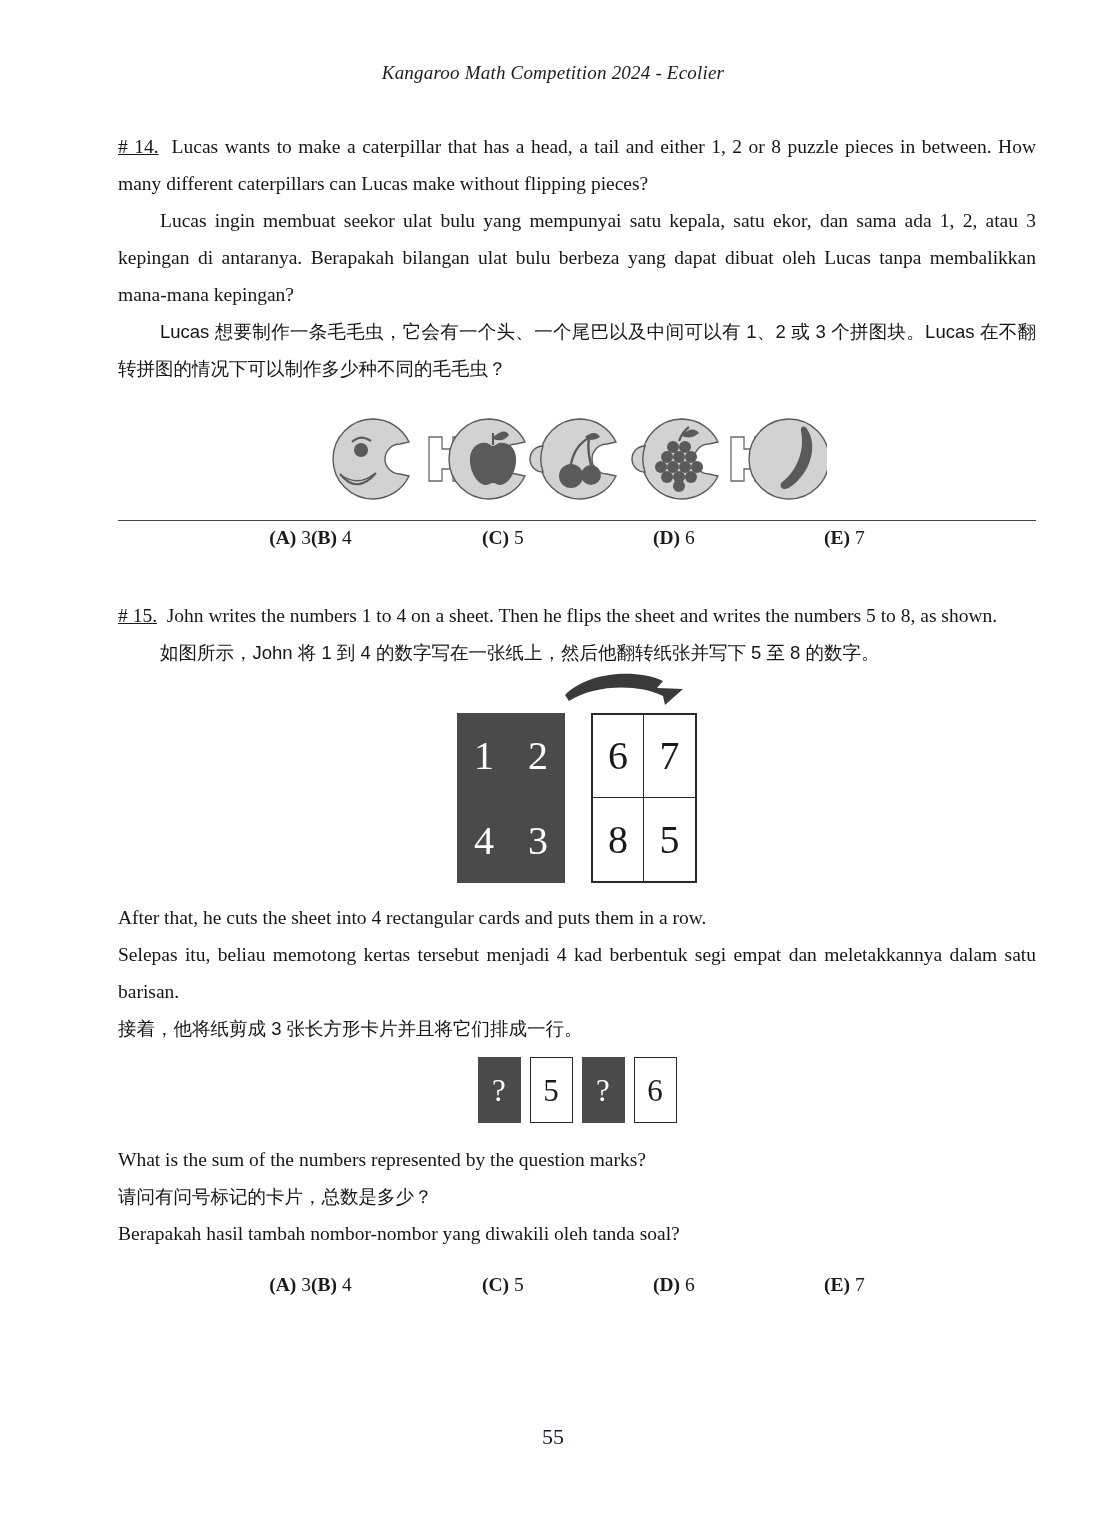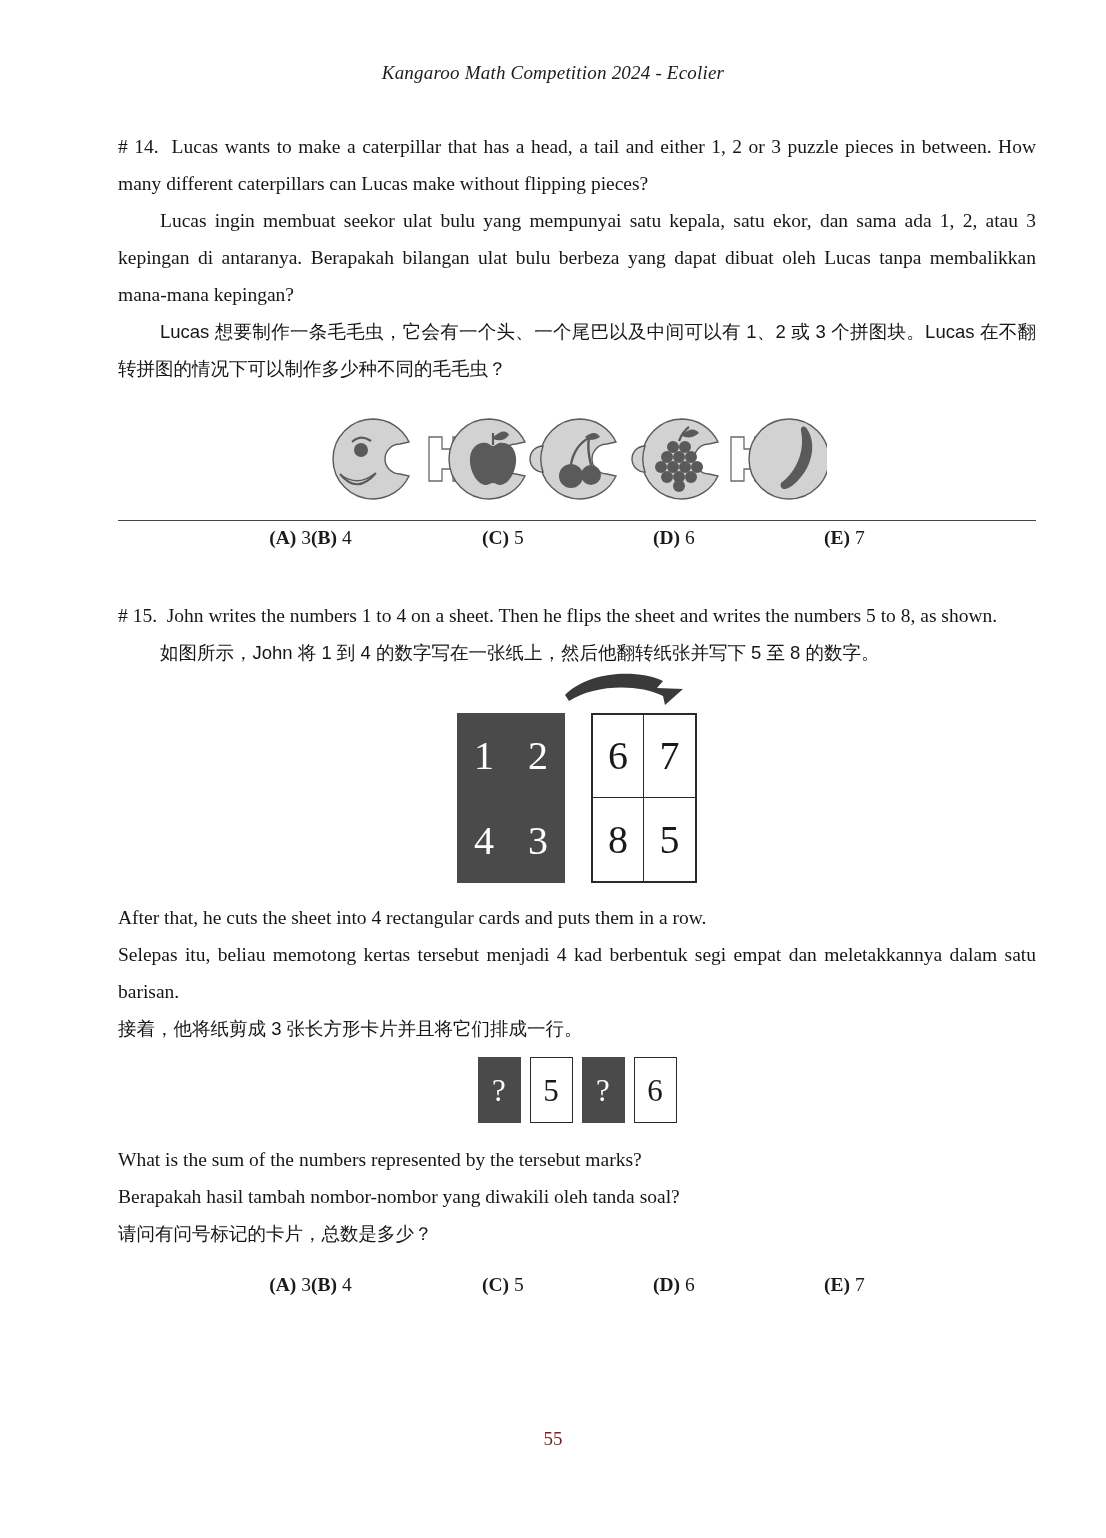--- a/index.html
+++ b/index.html
@@ -53,20 +53,21 @@
     font-style: normal;
     font-family: Liberation Sans, sans-serif;
     font-size: 18.5px;
     line-height: 37px;
     letter-spacing: 0px;
     text-align: justify;
   }
   .indent { text-indent: 42px; }
   .qnum {
     font-weight: normal;
+    text-decoration: underline;
   }
 
   
   .answers {
     display: flex;
     margin-top: 22px;
     font-size: 19.5px;
   }
   .answer {
     width: 171px;
@@ -178,40 +179,40 @@
     color: #1a1a1a;
   }
 
   
   .page-number {
     position: absolute;
     bottom: 88px;
     left: 0;
     width: 1106px;
     text-align: center;
-    font-size: 19px;
-    color: #7f1d1d;
+    font-size: 22px;
+    color: #0f172a;
     font-family: Liberation Serif, serif;
   }
   .spacer-18 { height: 18px; }
 </style>
 </head>
 <body>
 
 <div class="page">
 
   <div class="page-header">Kangaroo Math Competition 2024 - Ecolier</div>
 
   <div class="divider"></div>
 
   <div class="content">
 
     <div class="q-block">
 
-      <div class="para en"><span class="qnum"># 14.</span>&nbsp;&nbsp;<span>Lucas wants to make a caterpillar that has a head, a tail and either 1, 2 or 3 puzzle pieces in between. How many different caterpillars can Lucas make without flipping pieces?</span></div>
+      <div class="para en"><span class="qnum"># 14.</span>&nbsp;&nbsp;<span>Lucas wants to make a caterpillar that has a head, a tail and either 1, 2 or 8 puzzle pieces in between. How many different caterpillars can Lucas make without flipping pieces?</span></div>
 
       <div class="para my indent">Lucas ingin membuat seekor ulat bulu yang mempunyai satu kepala, satu ekor, dan sama ada 1, 2, atau 3 kepingan di antaranya. Berapakah bilangan ulat bulu berbeza yang dapat dibuat oleh Lucas tanpa membalikkan mana-mana kepingan?</div>
 
       <div class="para zh indent">Lucas 想要制作一条毛毛虫，它会有一个头、一个尾巴以及中间可以有 1、2 或 3 个拼图块。Lucas 在不翻转拼图的情况下可以制作多少种不同的毛毛虫？</div>
 
       <div class="caterpillar-fig">
         <svg width="500" height="92" viewBox="0 0 500 92">
           <defs>
             <g id="motif-none"></g>
           </defs>
@@ -355,23 +356,23 @@
 
       <div class="card-row">
         <div class="card dark">?</div>
         <div class="card light">5</div>
         <div class="card dark">?</div>
         <div class="card light">6</div>
       </div>
 
       <div class="spacer-18"></div>
 
-      <div class="para en">What is the sum of the numbers represented by the tersebut marks?</div>
+      <div class="para en">What is the sum of the numbers represented by the question marks?</div>
+      <div class="para zh">请问有问号标记的卡片，总数是多少？</div>
       <div class="para my">Berapakah hasil tambah nombor-nombor yang diwakili oleh tanda soal?</div>
-      <div class="para zh">请问有问号标记的卡片，总数是多少？</div>
 
       <div class="answers">
         <div class="answer"><span class="alabel">(A)</span><span class="aval">3</span></div>
         <div class="answer"><span class="alabel">(B)</span><span class="aval">4</span></div>
         <div class="answer"><span class="alabel">(C)</span><span class="aval">5</span></div>
         <div class="answer"><span class="alabel">(D)</span><span class="aval">6</span></div>
         <div class="answer"><span class="alabel">(E)</span><span class="aval">7</span></div>
       </div>
     </div>
   </div>

